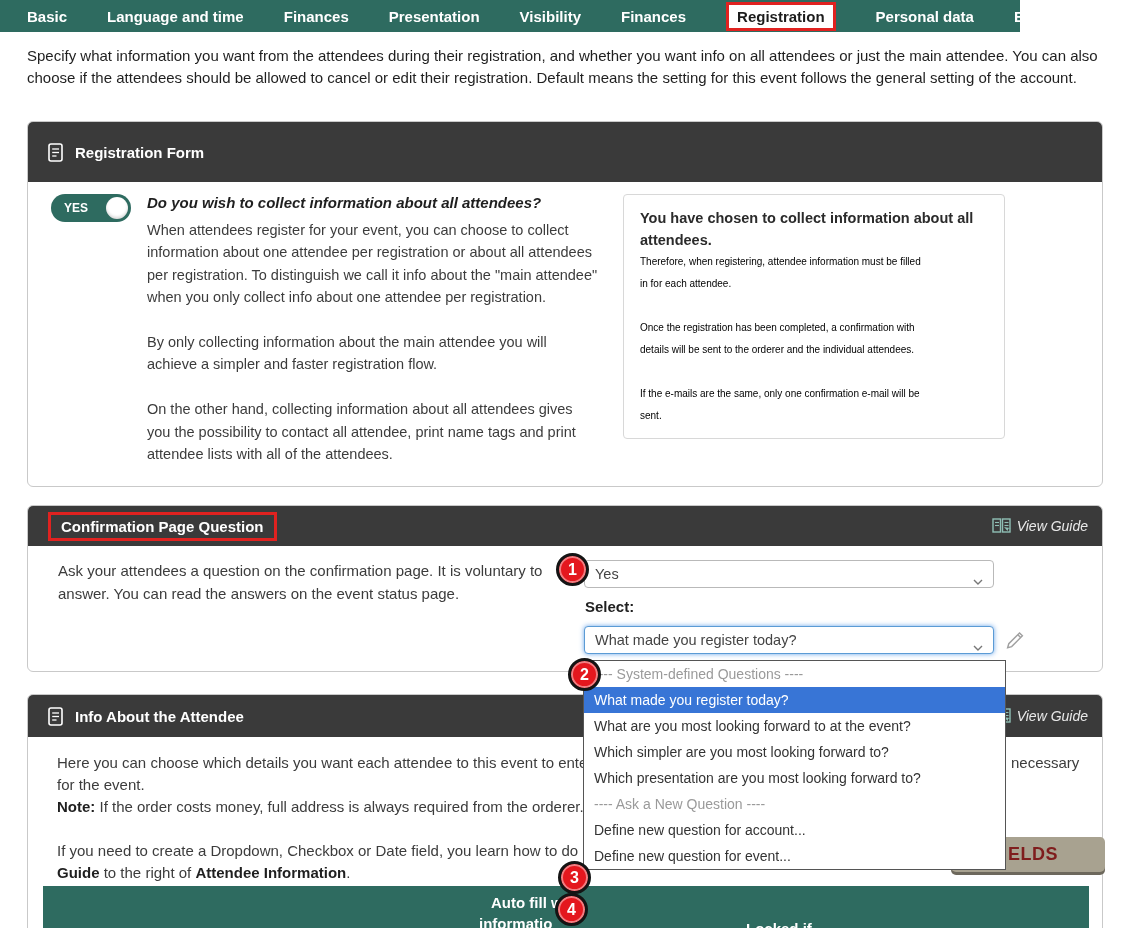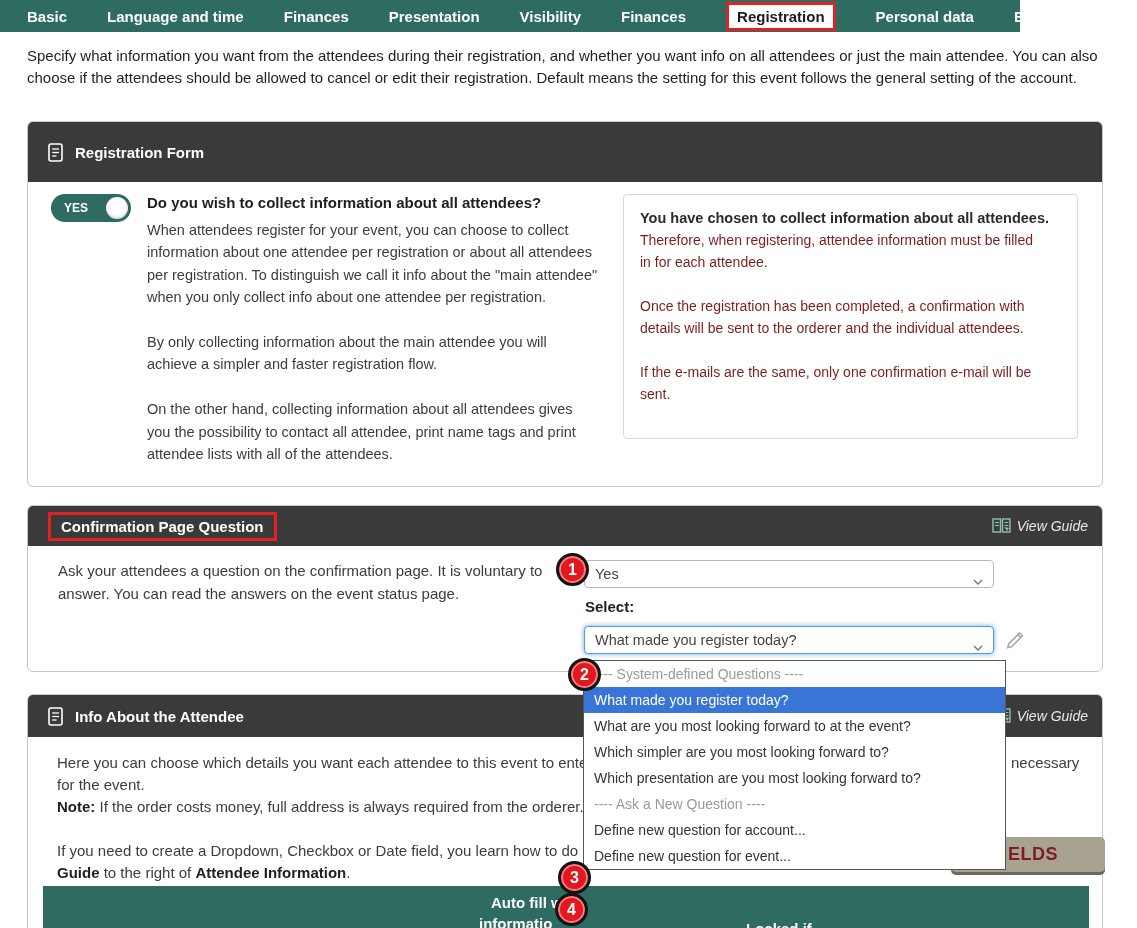--- a/index.html
+++ b/index.html
@@ -29,27 +29,27 @@
   #card1 { top:121px; height:366px; }
   #card1 .card-header { height:60px; }
   #card1 .card-body { position:relative; height:320px; }
 
   .toggle { position:absolute; left:23px; top:12px; width:80px; height:28px; border-radius:14px;
             background:#2e6b60; cursor:pointer; }
   .toggle-label { position:absolute; left:13px; top:7px; color:#fff; font-weight:bold; font-size:12px; }
   .toggle-knob { position:absolute; right:3px; top:3px; width:22px; height:22px; border-radius:50%;
                  background:#fff; box-shadow:inset 0 -2px 3px rgba(0,0,0,.15); }
 
-  .rf-question { position:absolute; left:119px; top:12px; font-size:15px; font-weight:bold; color:#1f1f1f; }
+  .rf-question { position:absolute; left:119px; top:12px; font-size:15px; font-weight:bold; color:#1f1f1f;font-style:italic; }
   .rf-body { position:absolute; left:119px; top:37px; font-size:14.5px; line-height:22.4px;
              color:#3c3c3c; white-space:pre-line; }
-  .info-box { position:absolute; left:595px; top:12px; width:455px; height:245px;
+  .info-box { position:absolute; left:595px; top:12px; width:382px; height:245px;
               border:1px solid #d8d8d8; border-radius:4px; padding:12px 16px; }
   .info-heading { font-size:14.5px; font-weight:bold; color:#2b2b2b; line-height:22px; }
-  .info-body { font-size:14px; color:#7f1d1d; line-height:22px; white-space:pre-line; }
+  .info-body { font-size:10px; color:#000000; line-height:22px; white-space:pre-line; }
 
   #card2 { top:505px; height:167px; }
   #card2 .card-header { height:40px; }
   .boxed-title { margin-left:20px; border:3px solid #e02220; padding:3px 10px; }
   #card2 .card-body { position:relative; height:126px; }
   .cq-desc { position:absolute; left:30px; top:13px; font-size:15px; line-height:23px;
              color:#3c3c3c; white-space:pre-line; }
 
   .fake-select { position:absolute; width:410px; height:28px; background:#fff;
                  border:1px solid #b9b9b9; border-radius:4px; font-size:14.5px; color:#444;

